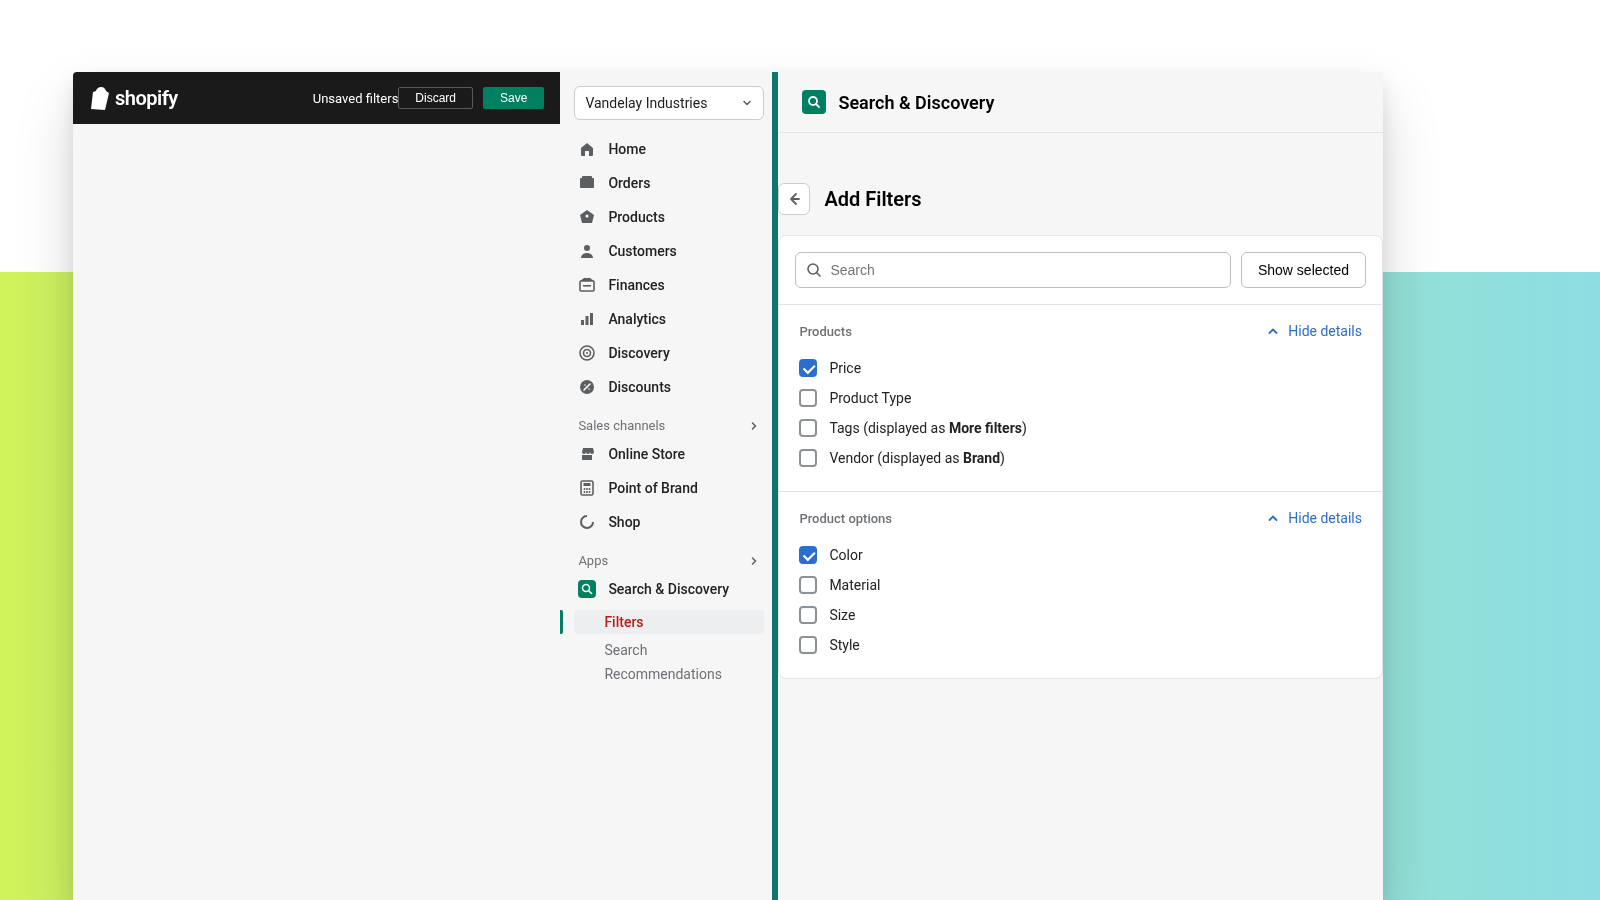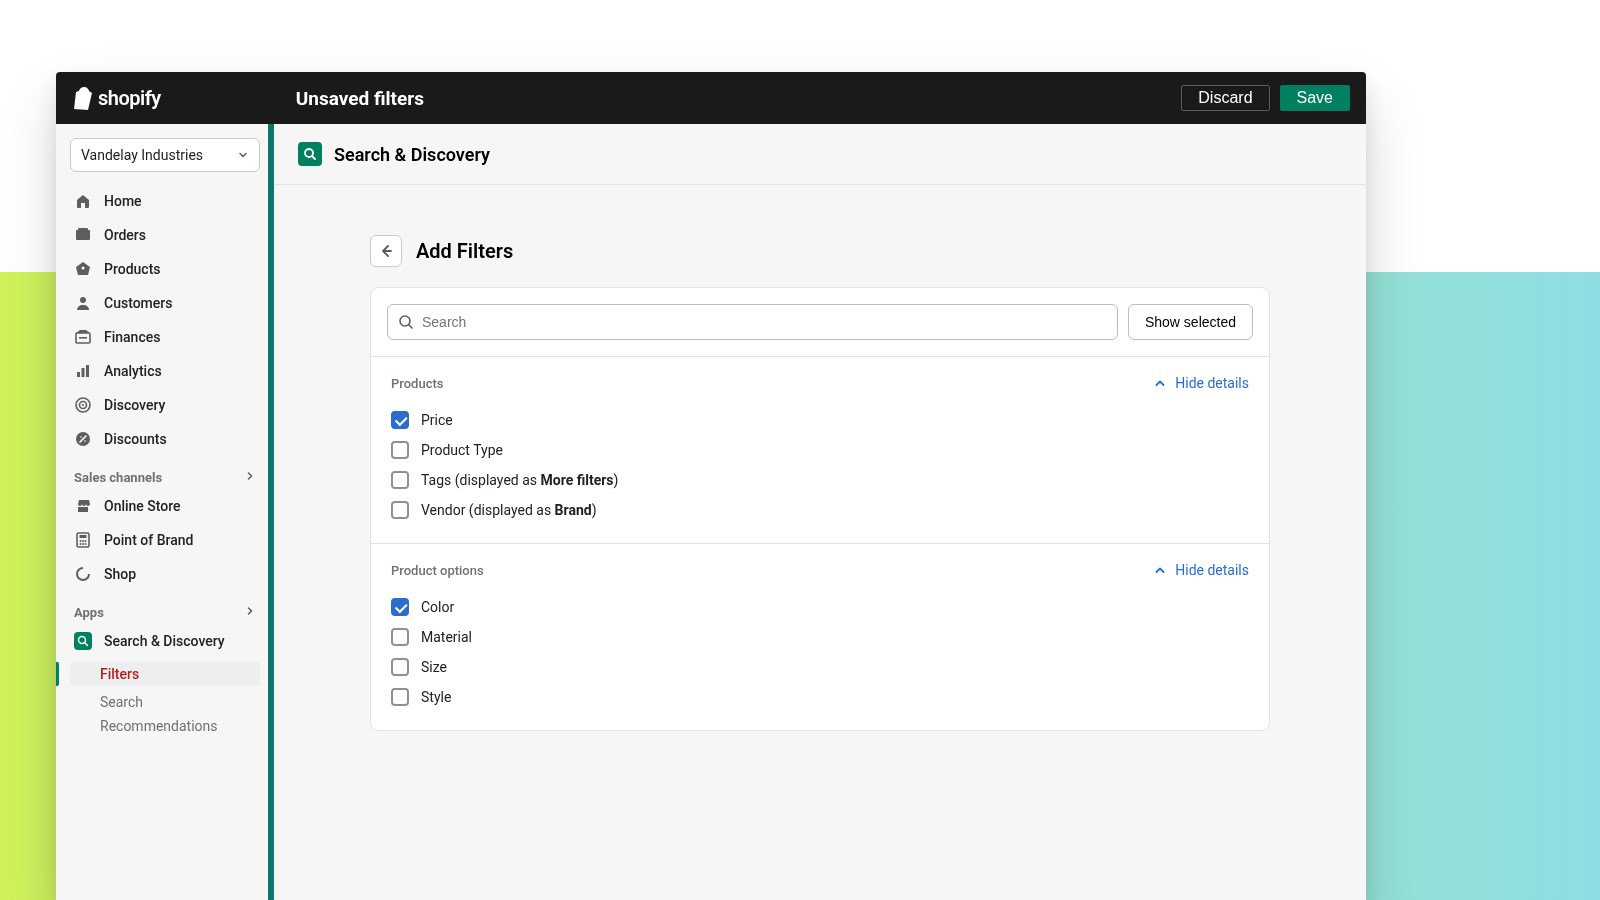--- a/index.html
+++ b/index.html
@@ -6,46 +6,46 @@
   body {
     font-family: -apple-system, BlinkMacSystemFont, "Segoe UI", Roboto, Helvetica, Arial, sans-serif;
     background: linear-gradient(90deg, #d0f25a 0%, #a5ecb5 50%, #8ddde3 100%);
     width: 1600px;
     height: 900px;
     overflow: hidden;
     position: relative;
   }
   .app-window {
     position: absolute;
-    left: 56px;
+    left: 73px;
     top: 72px;
     width: 1310px;
     height: 828px;
     background: #f6f6f7;
     box-shadow: 0 30px 60px rgba(0,0,0,0.15), 0 10px 20px rgba(0,0,0,0.1);
     border-radius: 4px 4px 0 0;
     overflow: hidden;
     display: flex;
-    flex-direction: column;
+    flex-direction: row;
   }
   .top-bar {
     height: 52px;
     background: #1a1a1a;
     display: flex;
     align-items: center;
     padding: 0 16px;
     color: #fff;
     flex-shrink: 0;
   }
   .logo { display: flex; align-items: center; gap: 4px; }
   .logo-text { font-weight: 600; font-size: 20px; letter-spacing: -0.5px; }
-  .topbar-title { margin-left: 135px; font-weight: 700; font-size: 19px; }
+  .topbar-title { margin-left: 135px; font-weight: 400; font-size: 13px; }
   .topbar-spacer { flex: 1; }
   .btn {
-    font-size: 16px;
+    font-size: 12px;
     font-weight: 500;
     border-radius: 2px;
     padding: 3px 16px;
     cursor: pointer;
     border: 1px solid transparent;
   }
   .btn-discard { background: #1a1a1a; color: #fff; border: 1px solid #5a5a5a; margin-right: 10px; }
   .btn-save { background: #008060; color: #fff; }
   .body-wrap { display: flex; flex: 1; overflow: hidden; }
   .sidebar {
@@ -77,24 +77,25 @@
     cursor: pointer;
     border-radius: 4px;
     margin-bottom: 8px;
     color: #202223;
     font-weight: 500;
   }
   .nav-item .icon { width: 18px; height: 18px; color: #5c5f62; display: flex; align-items:center; justify-content:center; }
   .nav-section {
     color: #6d7175;
     font-size: 13px;
-    font-weight: 700;
+    font-weight: 400;
     padding: 10px 4px 8px;
     display:flex;
     justify-content: space-between;
+    align-items:center;
   }
   .nav-sub {
     padding-left: 30px;
     font-size: 14px;
     cursor:pointer;
     margin-bottom: 8px;
     color: #6d7175;
     font-weight:400;
     position: relative;
   }

